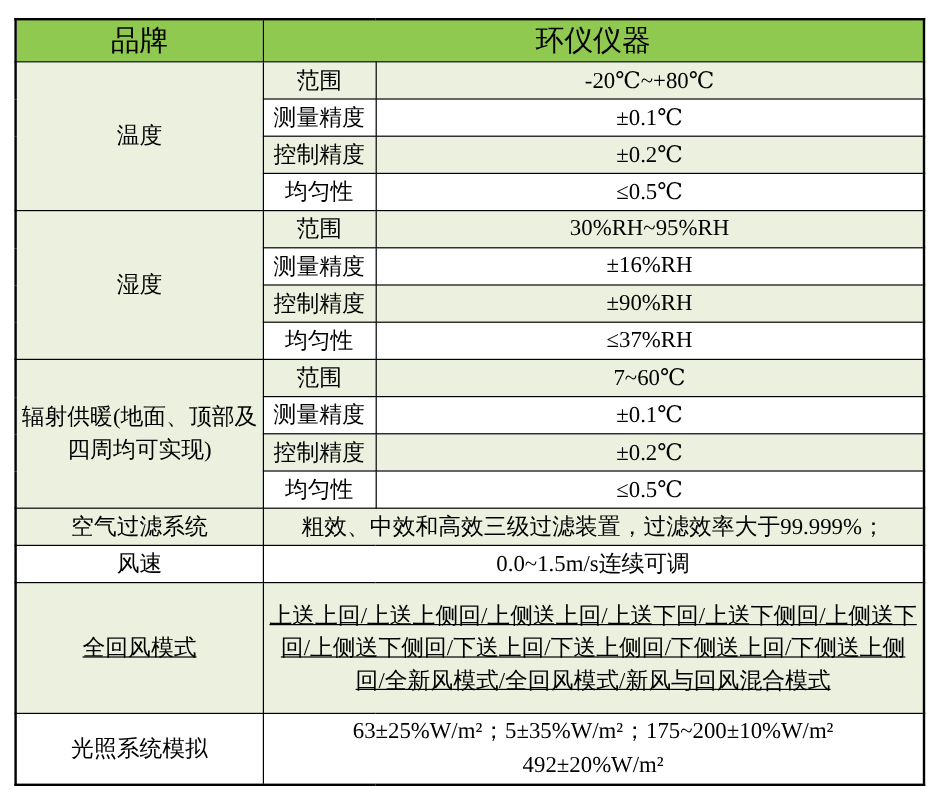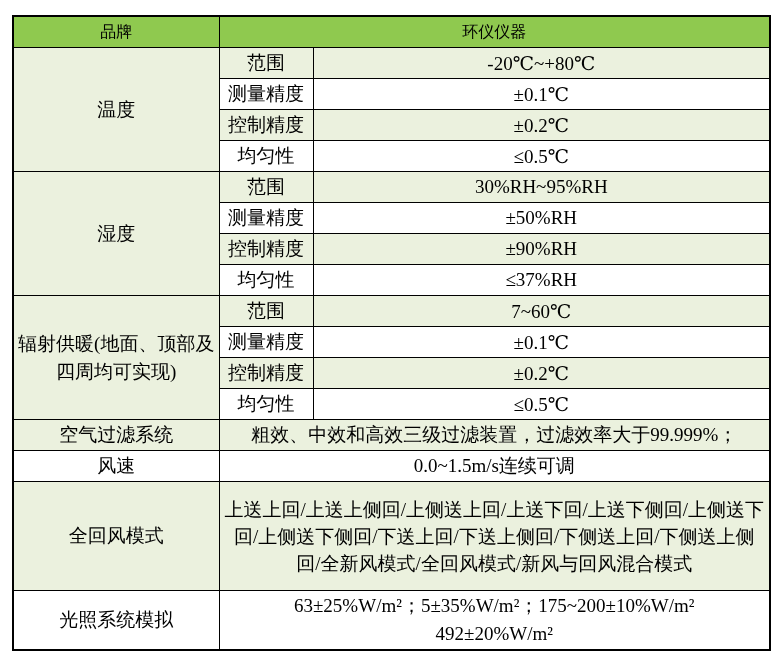--- a/index.html
+++ b/index.html
@@ -29,26 +29,26 @@
   }
   table.spec td,table.spec th{
     border:1px solid var(--border-color);
     text-align:center;
     vertical-align:middle;
     padding:1px 4px;
     overflow:hidden;
     font-weight:normal;
   }
   tr.h-std td, tr.h-std th{height:28px;}
-  tr.h-wind td{height:106px;}
+  tr.h-wind td{height:106px;text-decoration:underline;}
   tr.h-light td{height:53px;}
   th.head{
     background:var(--header-bg);
     font-weight:bold;
-    font-size:16px;
+    font-size:24px;
   }
   .shade{background:var(--shade-bg);}
   .group-label{line-height:1.45;padding:1px 8px;}
   .wind-cell{
     word-break:break-all;
     line-height:27px;
     padding:2px 6px;
   }
   .light-cell{
     white-space:pre-line;
@@ -91,21 +91,21 @@
       <td>≤0.5℃</td>
     </tr>
 
     <tr class="h-std">
       <td class="shade group-label" rowspan="4">湿度</td>
       <td class="shade">范围</td>
       <td class="shade">30%RH~95%RH</td>
     </tr>
     <tr class="h-std">
       <td>测量精度</td>
-      <td>±50%RH</td>
+      <td>±16%RH</td>
     </tr>
     <tr class="h-std">
       <td class="shade">控制精度</td>
       <td class="shade">±90%RH</td>
     </tr>
     <tr class="h-std">
       <td>均匀性</td>
       <td>≤37%RH</td>
     </tr>
 

